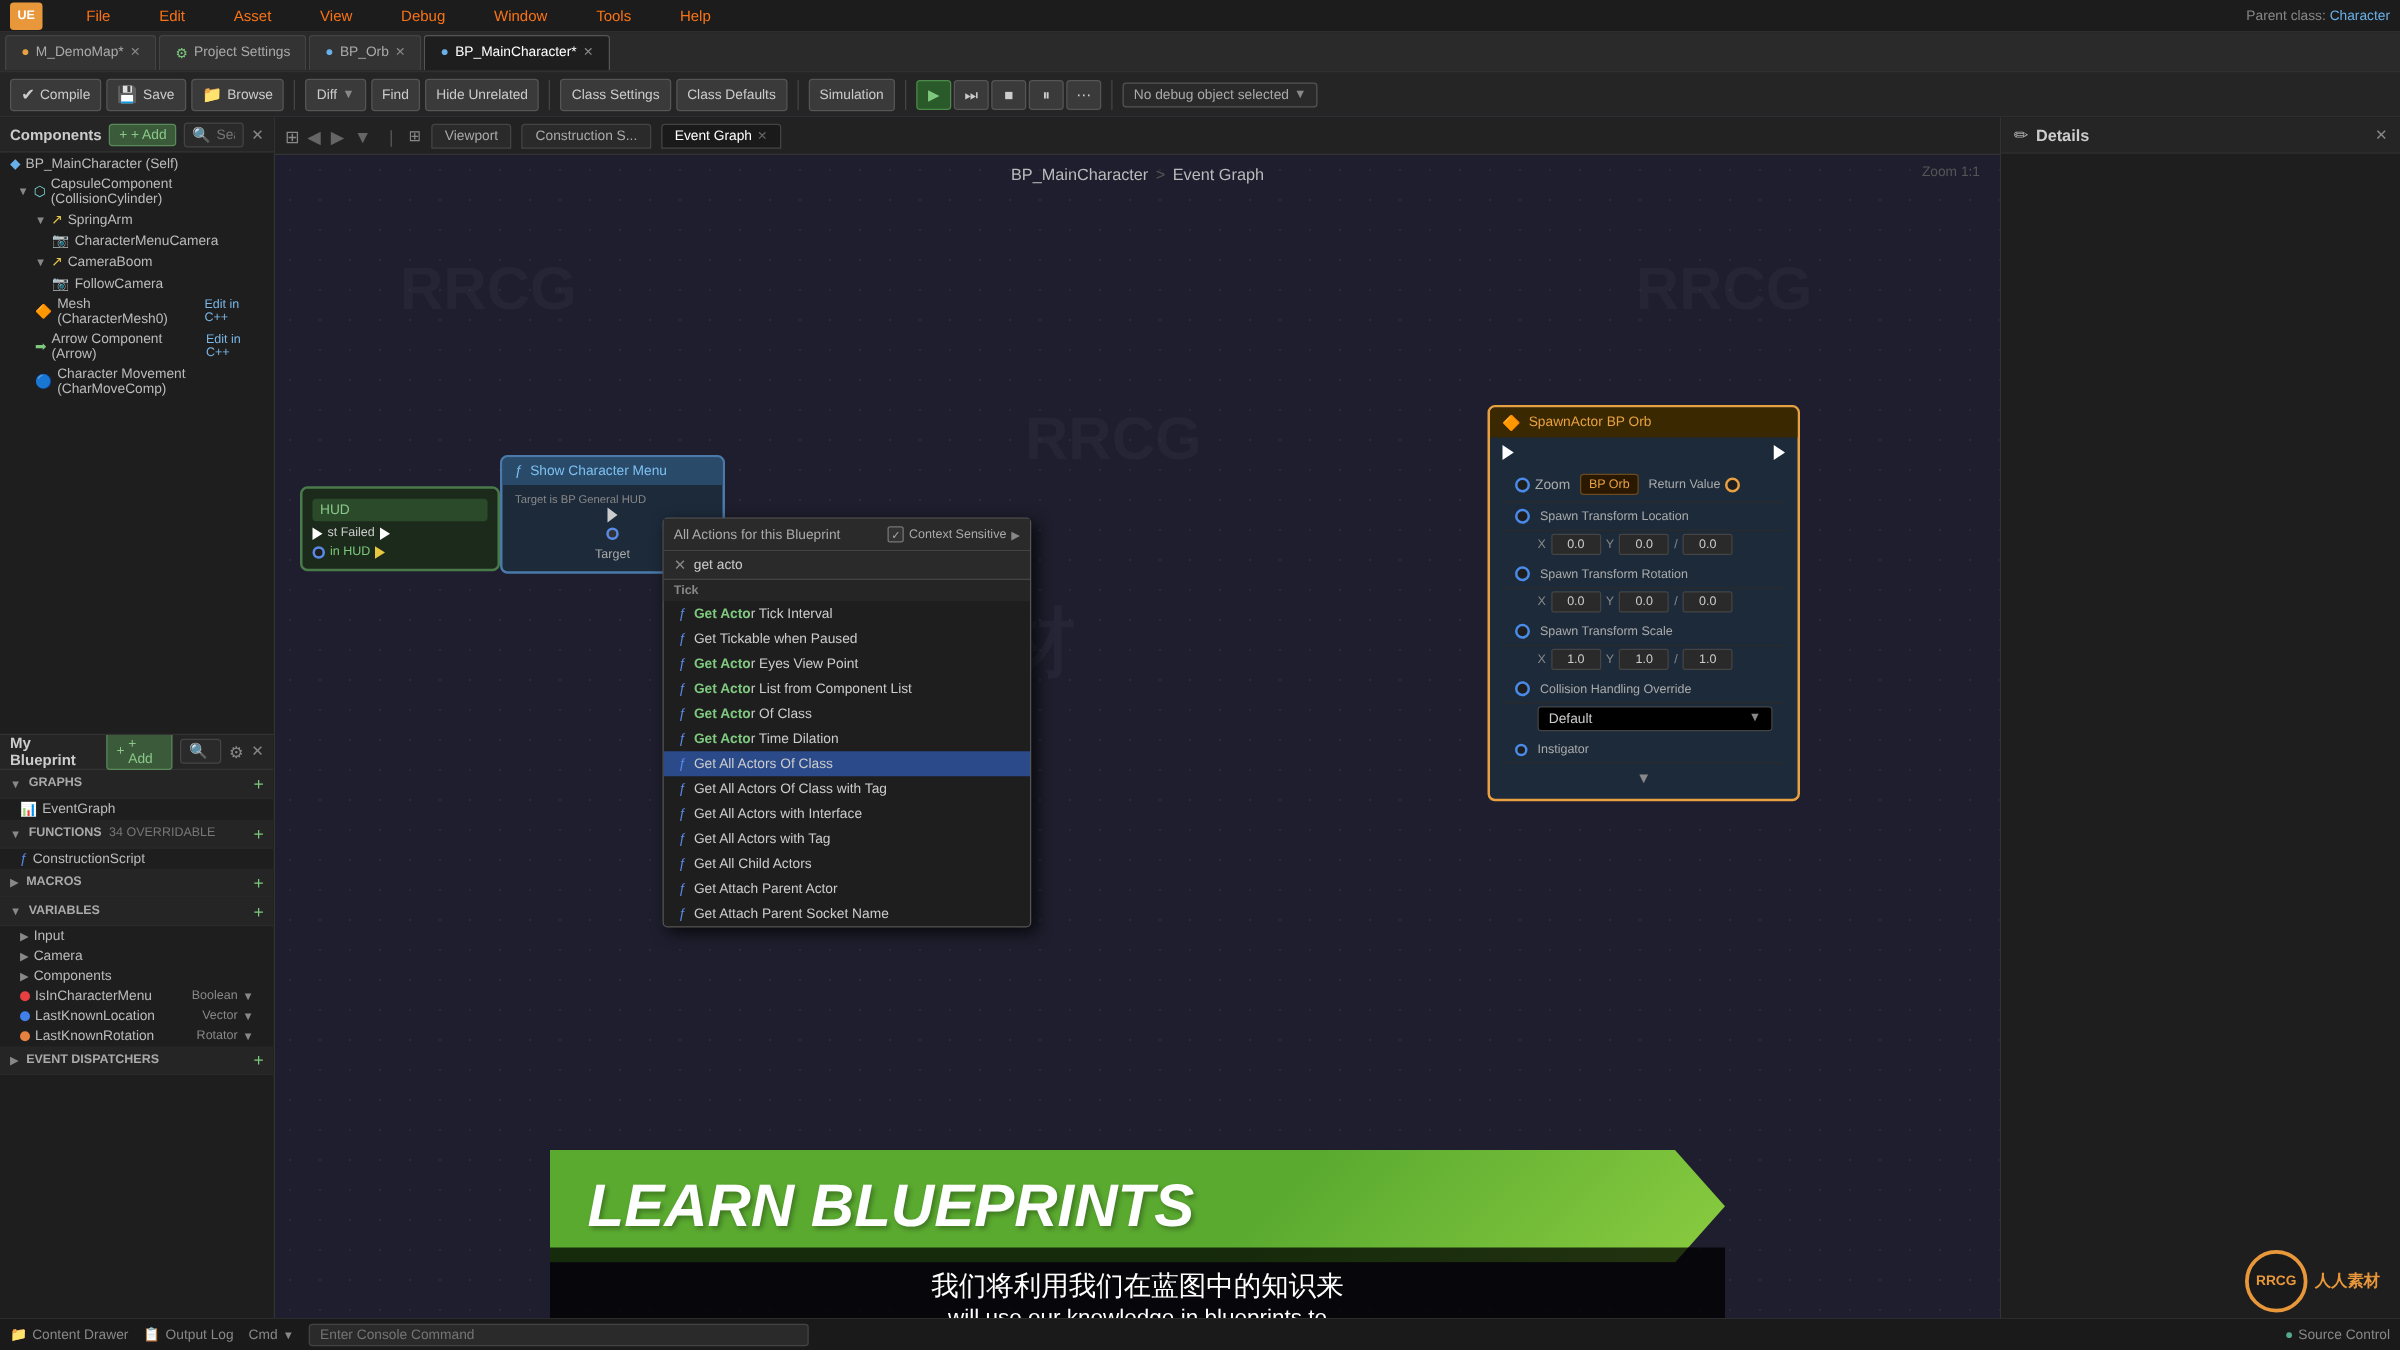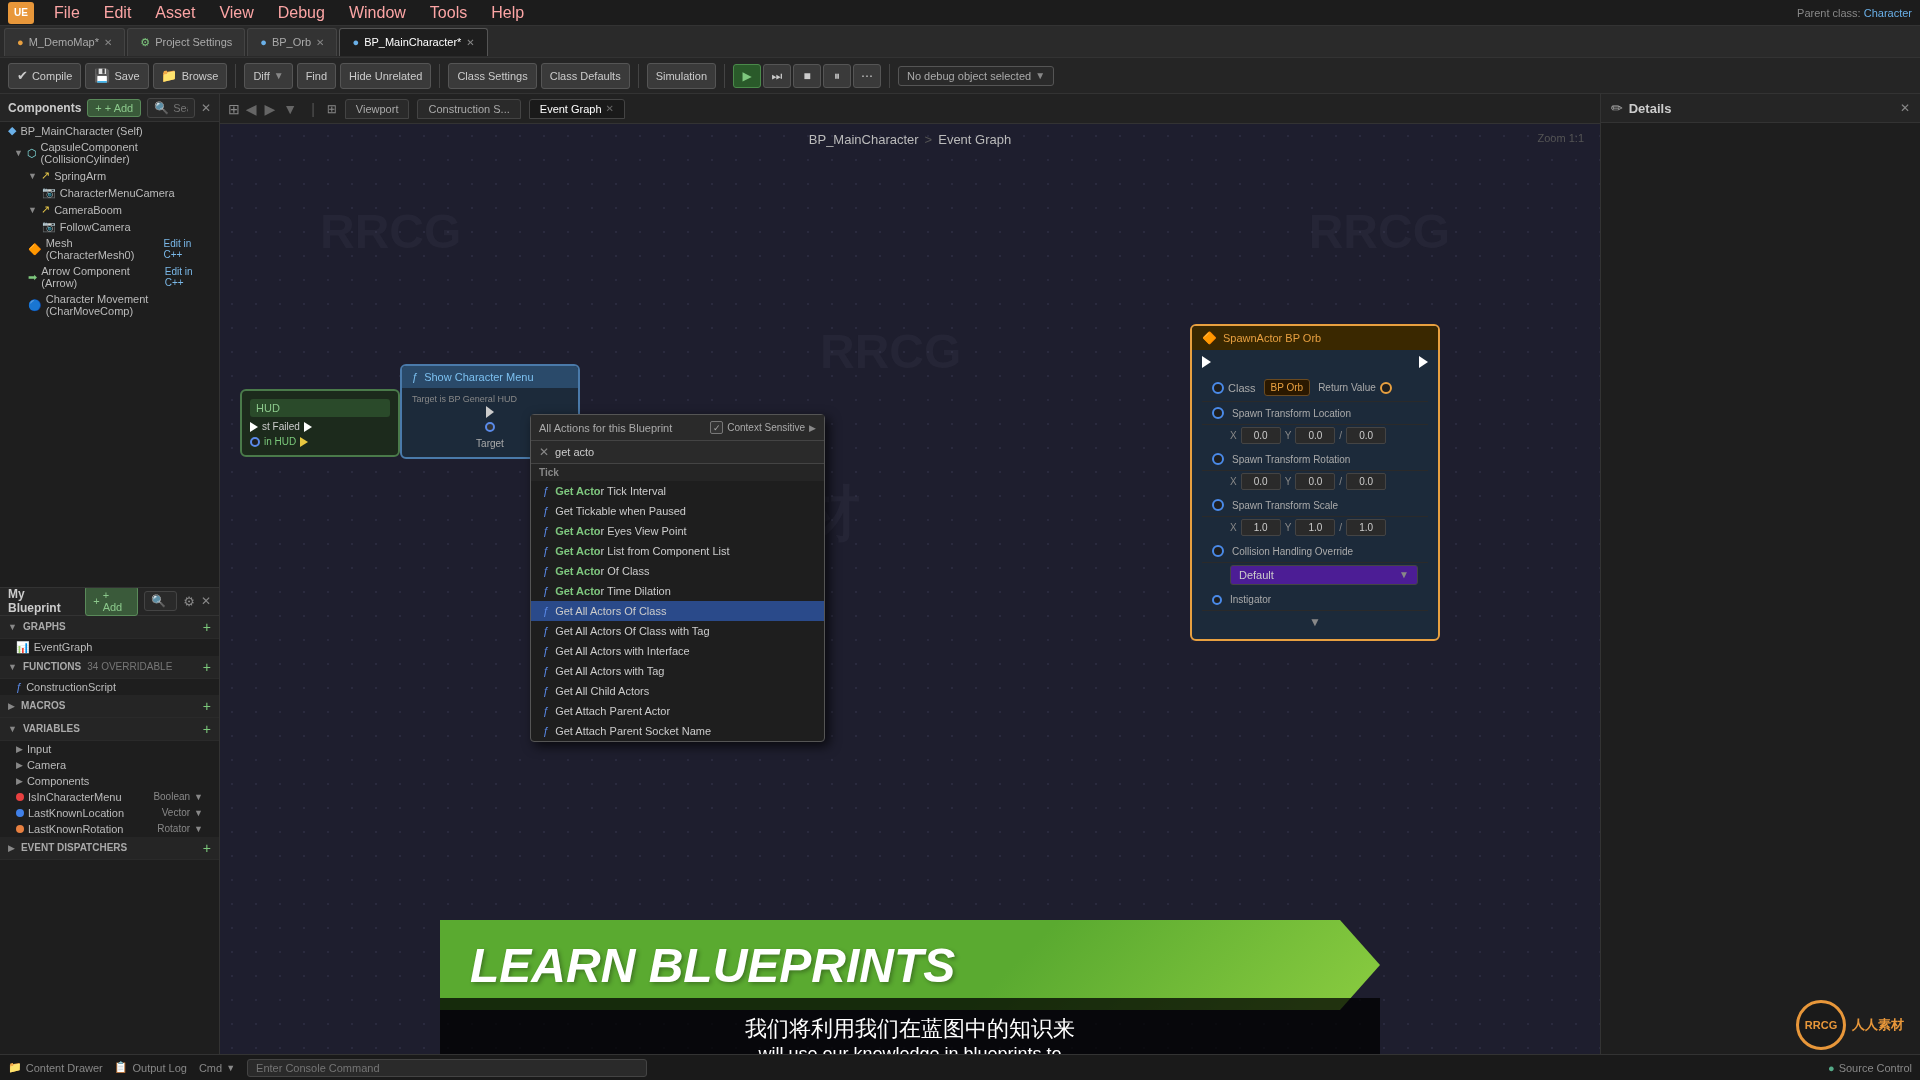--- a/index.html
+++ b/index.html
@@ -25,24 +25,25 @@
     }
     #menu-bar .logo {
       width: 26px;
       height: 22px;
       background: #e8973a;
       border-radius: 3px;
       display: flex; align-items: center; justify-content: center;
       font-weight: bold; color: #fff; font-size: 10px;
     }
     .menu-item {
-      color: #fca5a5;
-      font-size: 16px;
+      color: #f97316;
+      font-size: 12px;
       cursor: pointer;
       padding: 2px 4px;
+      margin-left: 15px;
     }
 
     
     #toolbar {
       display: flex;
       align-items: center;
       background: #252525;
       height: 36px;
       padding: 0 8px;
       border-bottom: 1px solid #333;
@@ -437,21 +438,21 @@
     .xyz-val {
       background: #2a2a2a;
       border: 1px solid #444;
       border-radius: 2px;
       padding: 2px 5px;
       font-size: 10px; color: #ccc;
       width: 40px; text-align: center;
     }
     .xyz-label { font-size: 10px; color: #888; }
     .dropdown-sel {
-      background: #4c1d95;
+      background: #000000;
       border: 1px solid #444;
       border-radius: 3px;
       padding: 3px 8px;
       color: #ccc;
       font-size: 11px;
       display: flex; align-items: flex-start; gap: 4px;
     }
 
     
     #bottom-banner {
@@ -886,21 +887,21 @@
         <div style="padding:6px 10px;">
 
           <div style="display:flex;justify-content:space-between;align-items:center;margin-bottom:6px;">
             <div style="width:0;height:0;border-top:6px solid transparent;border-bottom:6px solid transparent;border-left:9px solid white;"></div>
             <div style="width:0;height:0;border-top:6px solid transparent;border-bottom:6px solid transparent;border-left:9px solid white;"></div>
           </div>
 
           <div class="node-detail-row">
             <div style="display:flex;align-items:center;gap:4px;">
               <div class="node-detail-pin"></div>
-              <span class="node-detail-label">Class</span>
+              <span class="node-detail-label">Zoom</span>
             </div>
             <div style="font-size:10px;color:#e8a040;background:#2a1800;border:1px solid #6a4a20;border-radius:3px;padding:2px 6px;">BP Orb</div>
             <div style="display:flex;align-items:center;gap:4px;">
               <span style="font-size:10px;color:#aaa;">Return Value</span>
               <div class="node-detail-pin-out"></div>
             </div>
           </div>
 
           <div class="node-detail-row">
             <div class="node-detail-pin" style="border-color:#4a8ae8;"></div>

